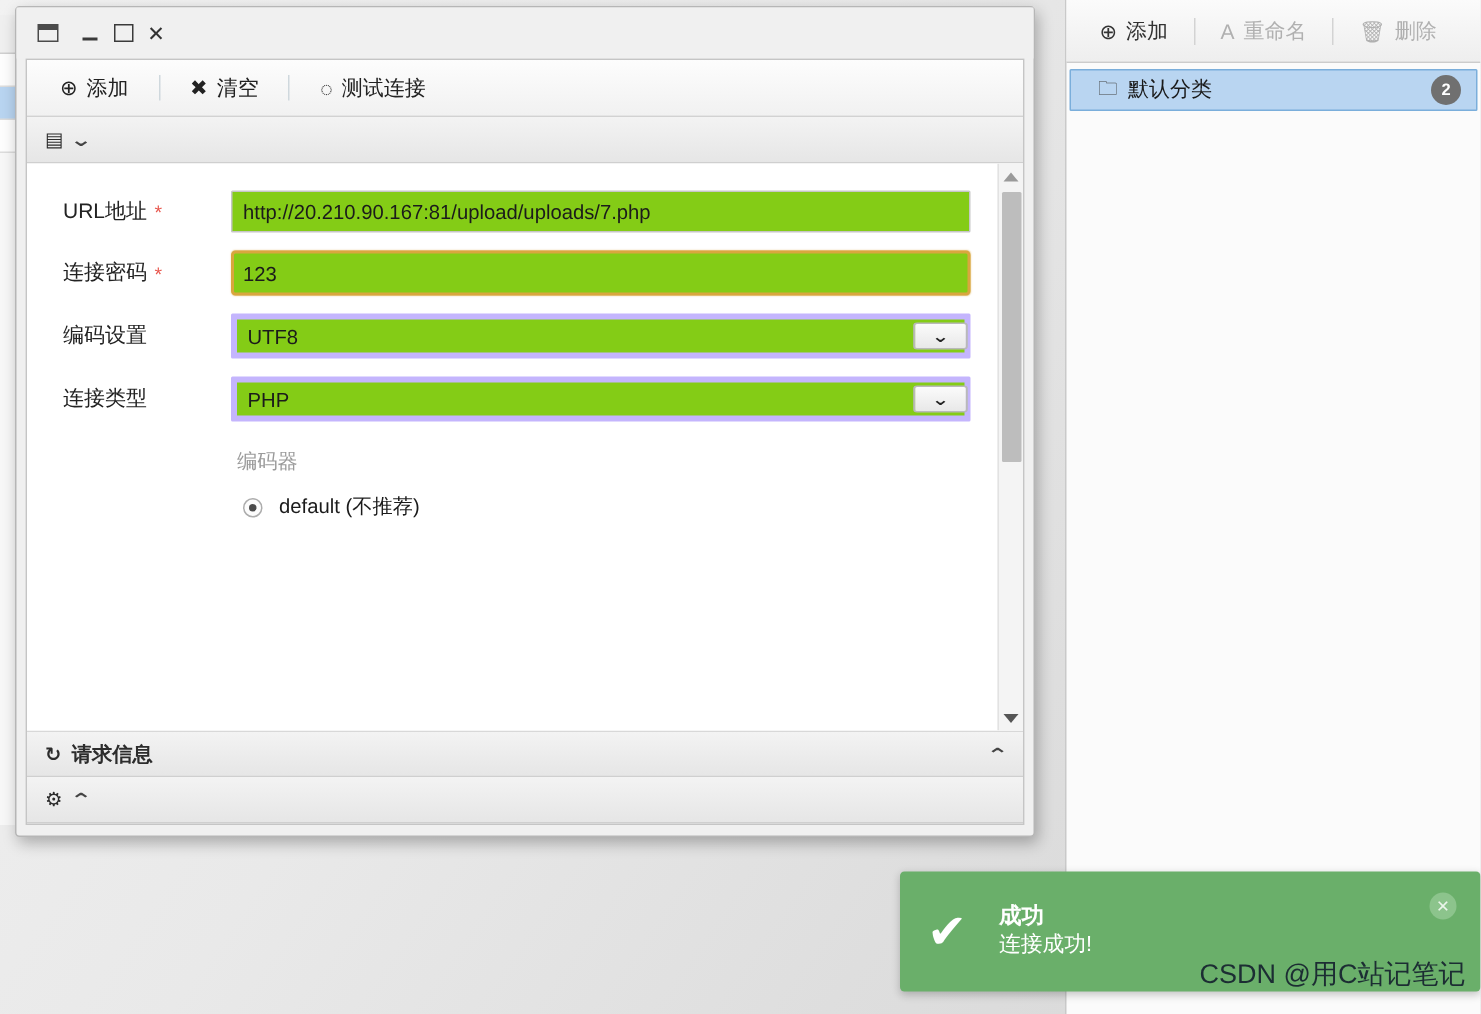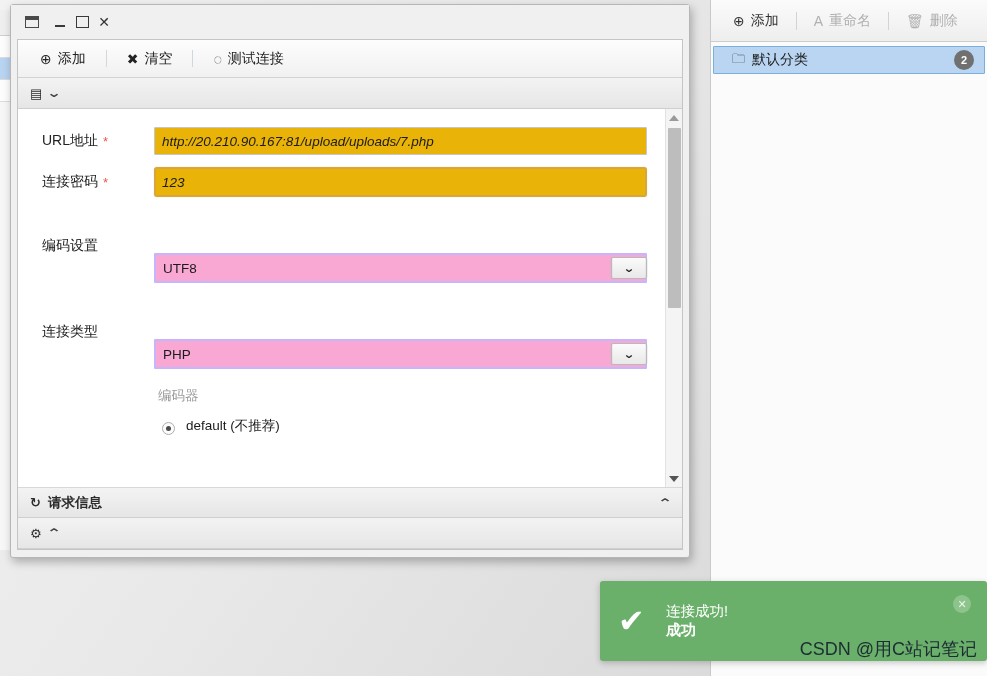--- a/index.html
+++ b/index.html
@@ -175,36 +175,34 @@
   }
   .req { color: #e8584f; font-size: 13px; }
 
   .field-wrap { flex: 1; display: flex; }
   .txt-input {
     flex: 1; height: 28px;
     border: 1px solid #c6c6c6;
     padding: 0 7px;
     font-size: 13.5px; color: #1b1b1b;
     font-family: "Liberation Sans", sans-serif;
-    background: #eab308; outline: none;
+    background: #84cc16; outline: none;
     border-radius: 1px;
-    font-style: italic;
   }
   .txt-input.focused {
     border: 2px solid #d9a63e;
     border-radius: 3px;
     height: 30px;
     padding: 0 6px;
     box-shadow: 0 0 1px rgba(217,166,62,0.6);
   }
   .select-wrap {
     flex: 1; display: flex; height: 30px;
-    border: 2px solid #c4b5fd; background: #f9a8d4;
+    border: 4px solid #c4b5fd; background: #84cc16;
     border-radius: 1px;
-    margin-top: 44px;
   }
   .select-val {
     flex: 1; display: flex; align-items: center;
     padding: 0 7px; font-size: 13.5px; color: #1b1b1b;
   }
   .select-btn {
     width: 28px; flex: none;
     margin: 2px 2px 2px 0;
     background: linear-gradient(#fbfbfb, #e8e8e8);
     border: 1px solid #b9b9b9;
@@ -214,21 +212,21 @@
     cursor: pointer;
     transform: scaleX(1.3);
   }
 
   .group-title {
     padding-left: 140px;
     font-size: 13.5px; color: #9a9a9a;
     margin: 18px 0 12px 0;
   }
   .radio-row {
-    display: flex; align-items: flex-end;
+    display: flex; align-items: center;
     padding-left: 144px;
     margin-bottom: 18px;
     cursor: pointer;
   }
   .radio-dot {
     width: 13px; height: 13px; border-radius: 50%;
     border: 1px solid #adadad; background: #fcfcfc;
     flex: none; margin-right: 11px;
     display: flex; align-items: center; justify-content: center;
   }
@@ -450,18 +448,18 @@
       <span class="acc-ico">⚙</span>
       <span class="chev">⌃</span>
     </div>
 
   </div>
 </div>
 
 <div id="toast">
   <div id="toast-check">✔</div>
   <div id="toast-texts">
+    <div id="toast-title">成功</div>
     <div id="toast-msg">连接成功!</div>
-    <div id="toast-title">成功</div>
   </div>
   <div id="toast-close">✕</div>
   <div id="watermark">CSDN @用C站记笔记</div>
 </div>
 
 </body></html>

